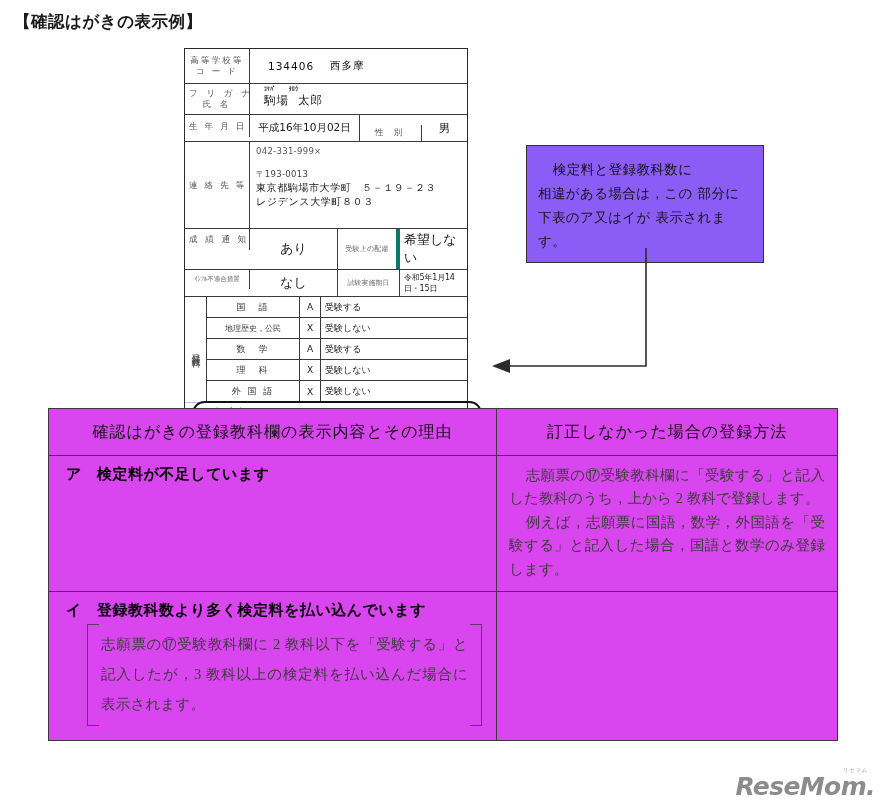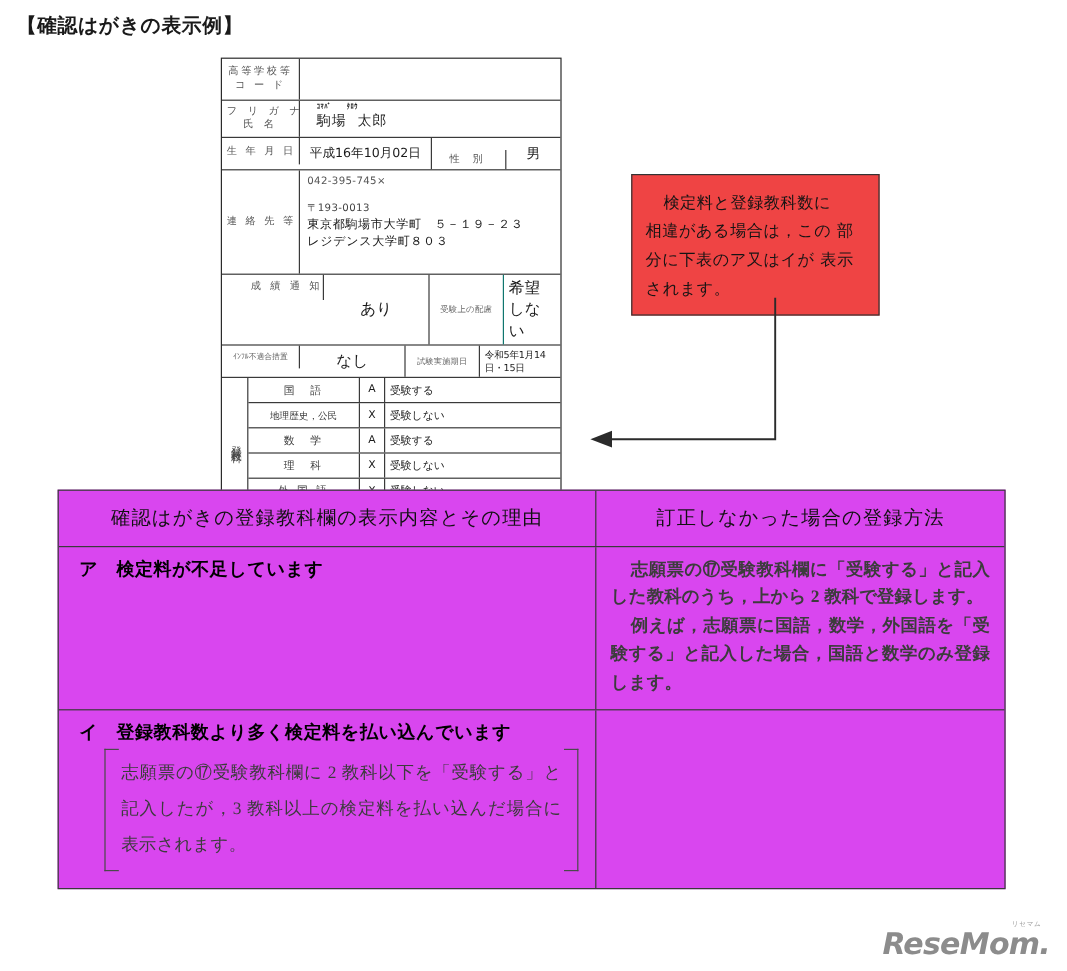--- a/index.html
+++ b/index.html
@@ -95,24 +95,24 @@
     align-items: flex-start;
     justify-content: flex-start;
     padding: 4px 0 4px 6px;
     font-size: 9px;
     line-height: 1.35;
   }
   .contact-body .tel { color: #555; letter-spacing: .3px; margin-bottom: 12px; font-size: 8.5px; }
   .contact-body .zip { color: #444; font-size: 8.5px; letter-spacing: .3px; }
   .contact-body .addr { font-size: 10px; letter-spacing: .6px; line-height: 1.4; }
 
-  .rep-label { width: 65px; height: 21px; letter-spacing: 2.5px; margin-left: 20px; }
+  .rep-label { width: 65px; height: 21px; letter-spacing: 2.5px; }
   .rep-val { width: 88px; justify-content: center; font-size: 13px; border-right: 1px solid #3a3a3a; }
   .cons-label { width: 62px; justify-content: center; font-size: 7px; color: #666;
-                letter-spacing: .2px; border-right: 1px solid #0f766e; text-align: center; }
+                letter-spacing: .2px; border-right: 4px solid #0f766e; text-align: center; }
   .cons-val { flex: 1; justify-content: center; font-size: 13px; }
 
   .flu-label { width: 65px; height: 19px; font-size: 6.5px; letter-spacing: 0; color: #666; }
   .flu-val { width: 88px; justify-content: center; font-size: 13px; border-right: 1px solid #3a3a3a; }
   .date-label { width: 62px; justify-content: center; font-size: 6.8px; color: #666;
                 letter-spacing: .2px; border-right: 1px solid #3a3a3a; }
   .date-val { flex: 1; justify-content: center; font-size: 8px; letter-spacing: -.2px; }
 
   
   .subj-wrap { display: flex; border-bottom: 1px solid #c4b5fd; }
@@ -182,24 +182,24 @@
     width: 44px; display: flex; align-items: center; padding-left: 4px;
     font-size: 7.5px; color: #555; box-sizing: border-box;
   }
   .bk-val2 { flex: 1; display: flex; align-items: center; justify-content: center; font-size: 12px; }
 
   
   #callout {
     position: absolute;
     left: 526px;
     top: 145px;
-    width: 207px;
+    width: 238px;
     box-sizing: border-box;
     border: 1.2px solid #333;
-    background: #ef4444;
+    background: #8b5cf6;
     padding: 11px 11px 9px 11px;
     font-family: "DejaVu Sans", "Liberation Sans", sans-serif;
     font-size: 13.5px;
     line-height: 1.78;
     letter-spacing: .4px;
     color: #141414;
   }
   #callout .ind { padding-left: 1.1em; display: block; }
 
   
@@ -258,21 +258,21 @@
 
   .et-body-right {
     padding: 8px 12px 10px 12px;
     font-size: 14.5px;
     line-height: 1.62;
     letter-spacing: .1px;
     color: #3c3c3c;
     text-align: justify;
     text-justify: inter-character;
   }
-  .et-body-right p { margin: 0; font-weight: bold; }
+  .et-body-right p { margin: 0; }
   .et-body-right p + p { margin-top: 0; }
   .et-body-right .ind { text-indent: 1.15em; }
 
   
   #watermark {
     position: absolute;
     right: 14px;
     bottom: 8px;
     text-align: right;
     user-select: none;
@@ -300,20 +300,25 @@
 
 <div id="page-title">【確認はがきの表示例】</div>
 
 <div id="postcard">
 
   <div class="pc-row">
     <div class="pc-cell pc-label w-school">
       <span class="lbl-line">高等学校等</span>
       <span class="lbl-line">コ ー ド</span>
     </div>
+    <div class="pc-cell pc-value val-code" style="flex:1;padding-left:18px;">
+      <span>134406</span>
+      <span class="sp"></span>
+      <span>西多摩</span>
+    </div>
   </div>
 
   <div class="pc-row">
     <div class="pc-cell pc-label w-school" style="height:30px;letter-spacing:3px;">
       <span class="lbl-line">フ リ ガ ナ</span>
       <span class="lbl-line">氏      名</span>
     </div>
     <div class="pc-cell name-cell" style="flex:1;text-align:center;">
       <div class="furigana">
         <span>ｺﾏﾊﾞ</span><span class="g2">ﾀﾛｳ</span>
@@ -331,21 +336,21 @@
     <div class="pc-cell birth-val">平成16年10月02日</div>
     <div class="pc-cell sex-label">性     別</div>
     <div class="pc-cell sex-val">男</div>
   </div>
 
   <div class="pc-row">
     <div class="pc-cell pc-label contact-label">
       <span class="lbl-line">連 絡 先 等</span>
     </div>
     <div class="pc-cell contact-body">
-      <div class="tel">042-395-745×</div>
+      <div class="tel">042-331-999×</div>
       <div class="zip">〒193-0013</div>
       <div class="addr">東京都駒場市大学町　５－１９－２３</div>
       <div class="addr">レジデンス大学町８０３</div>
     </div>
   </div>
 
   <div class="pc-row">
     <div class="pc-cell pc-label rep-label">
       <span class="lbl-line">成 績 通 知</span>
     </div>

